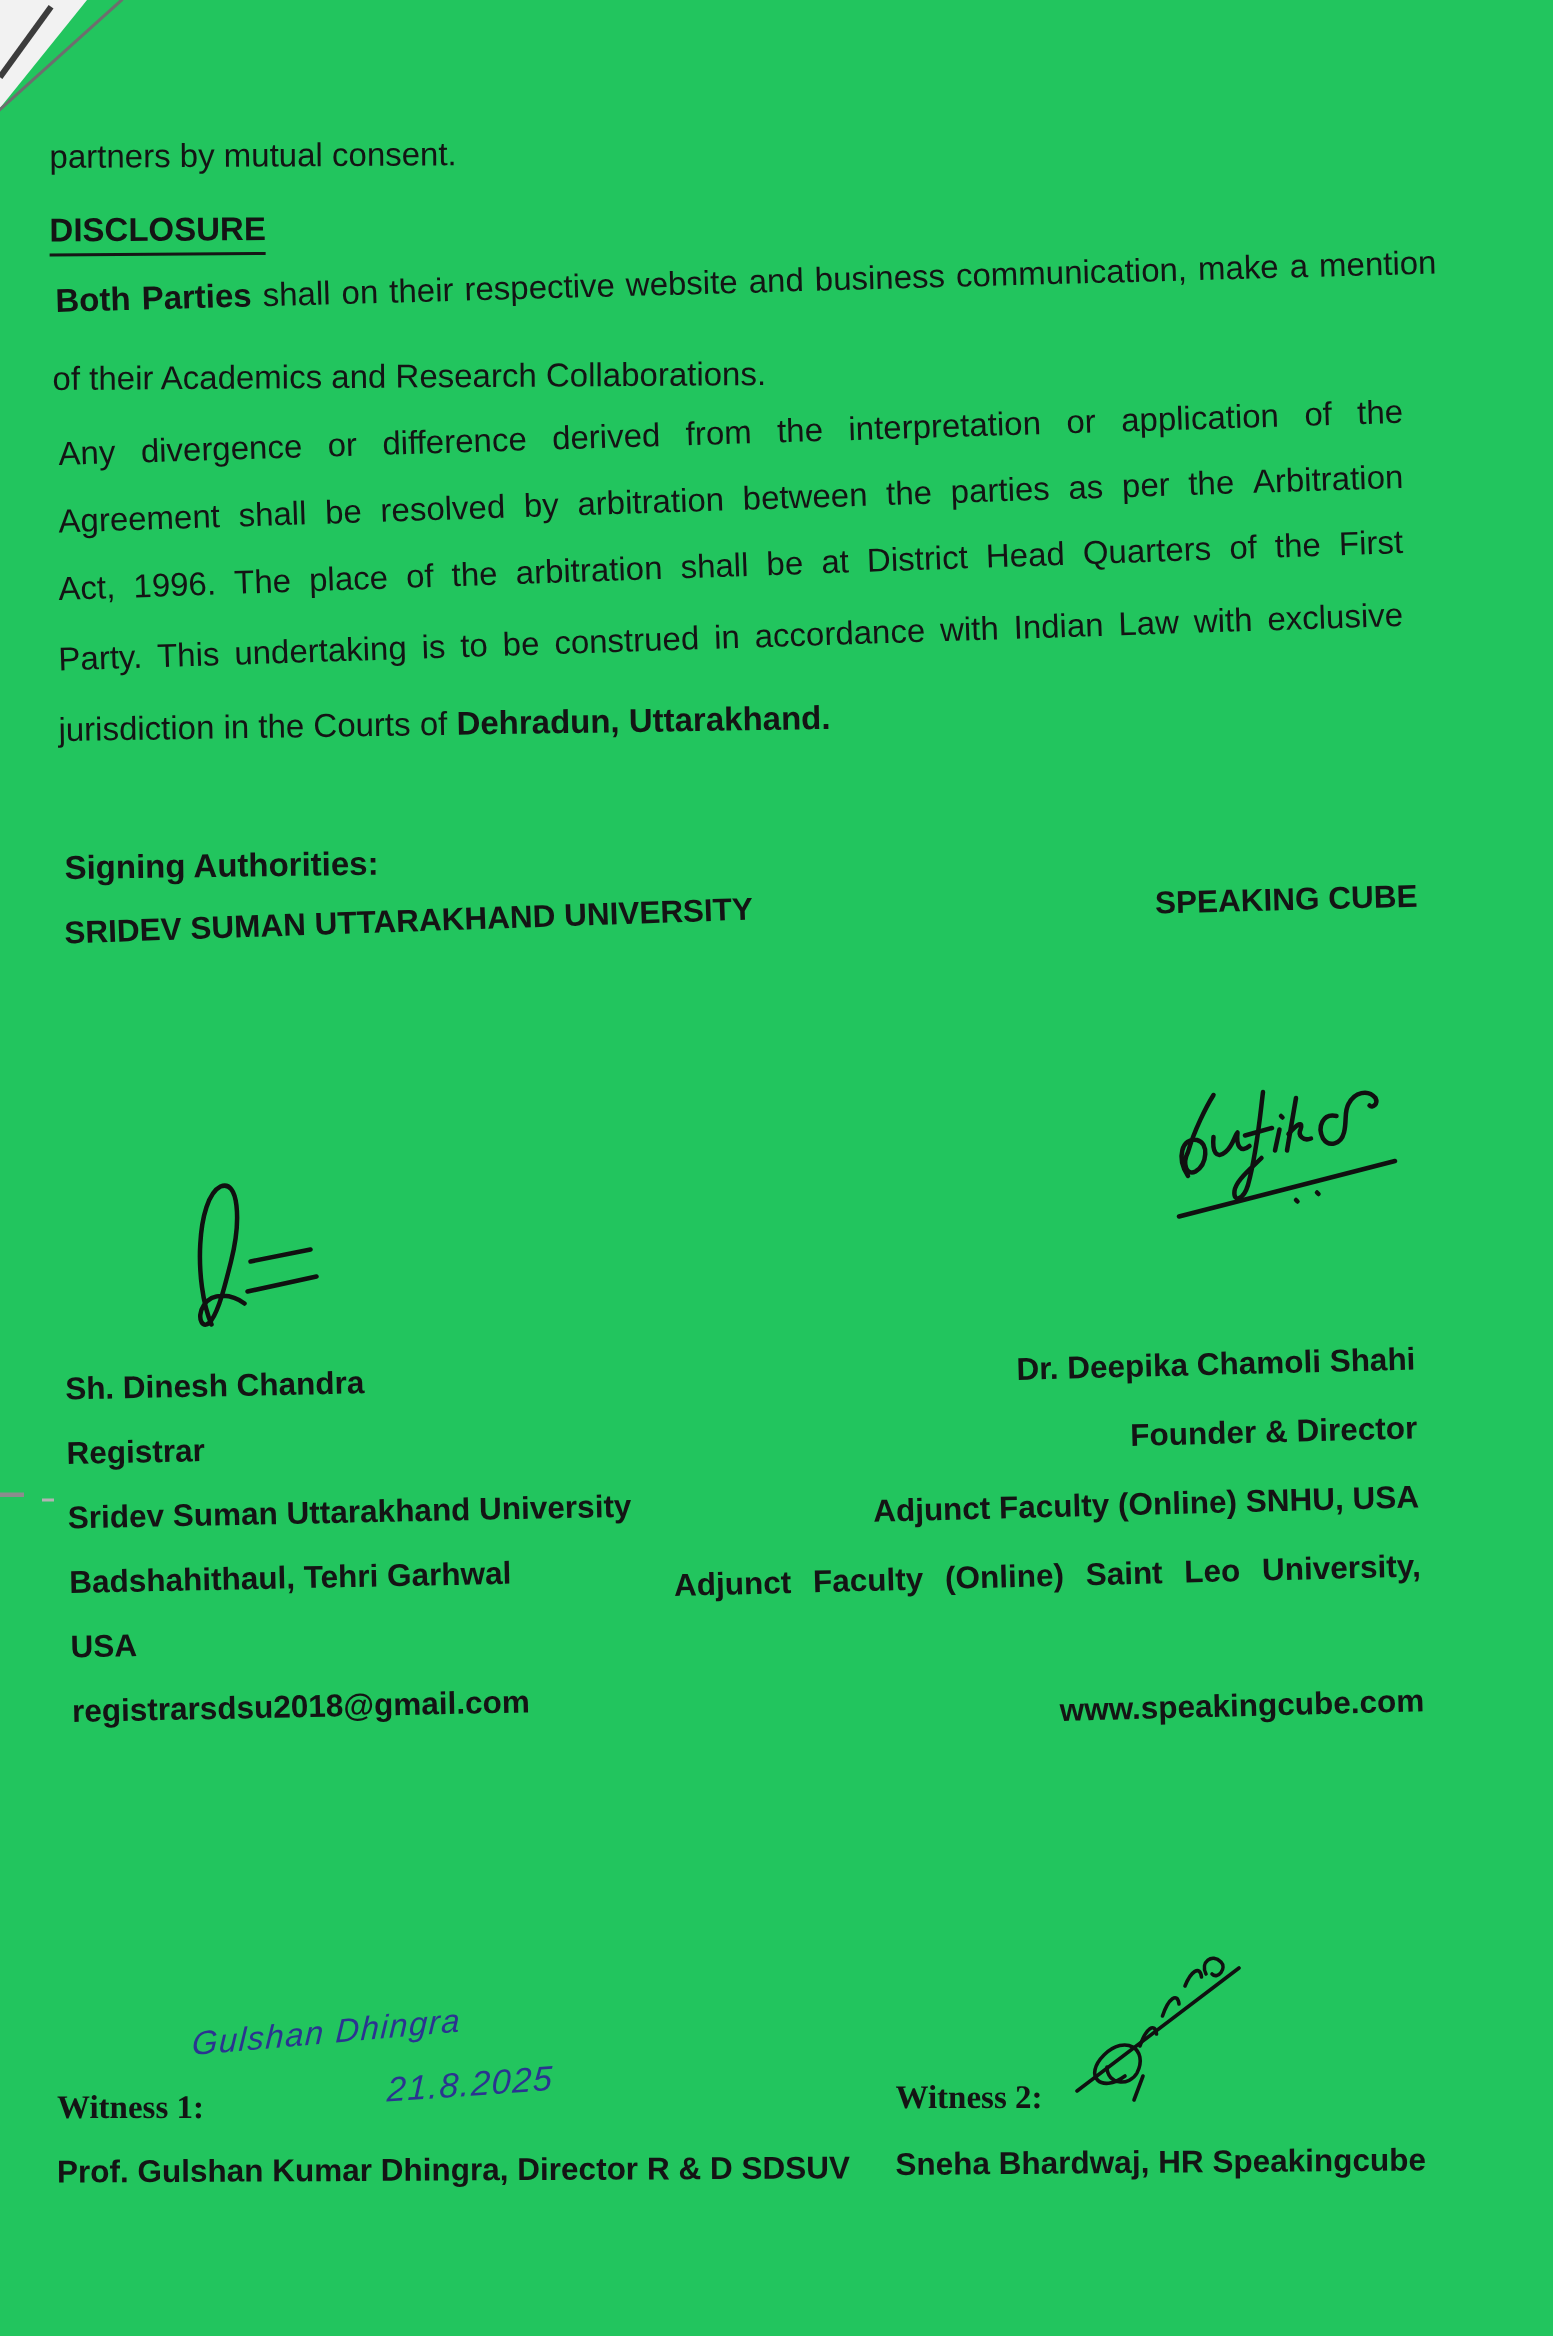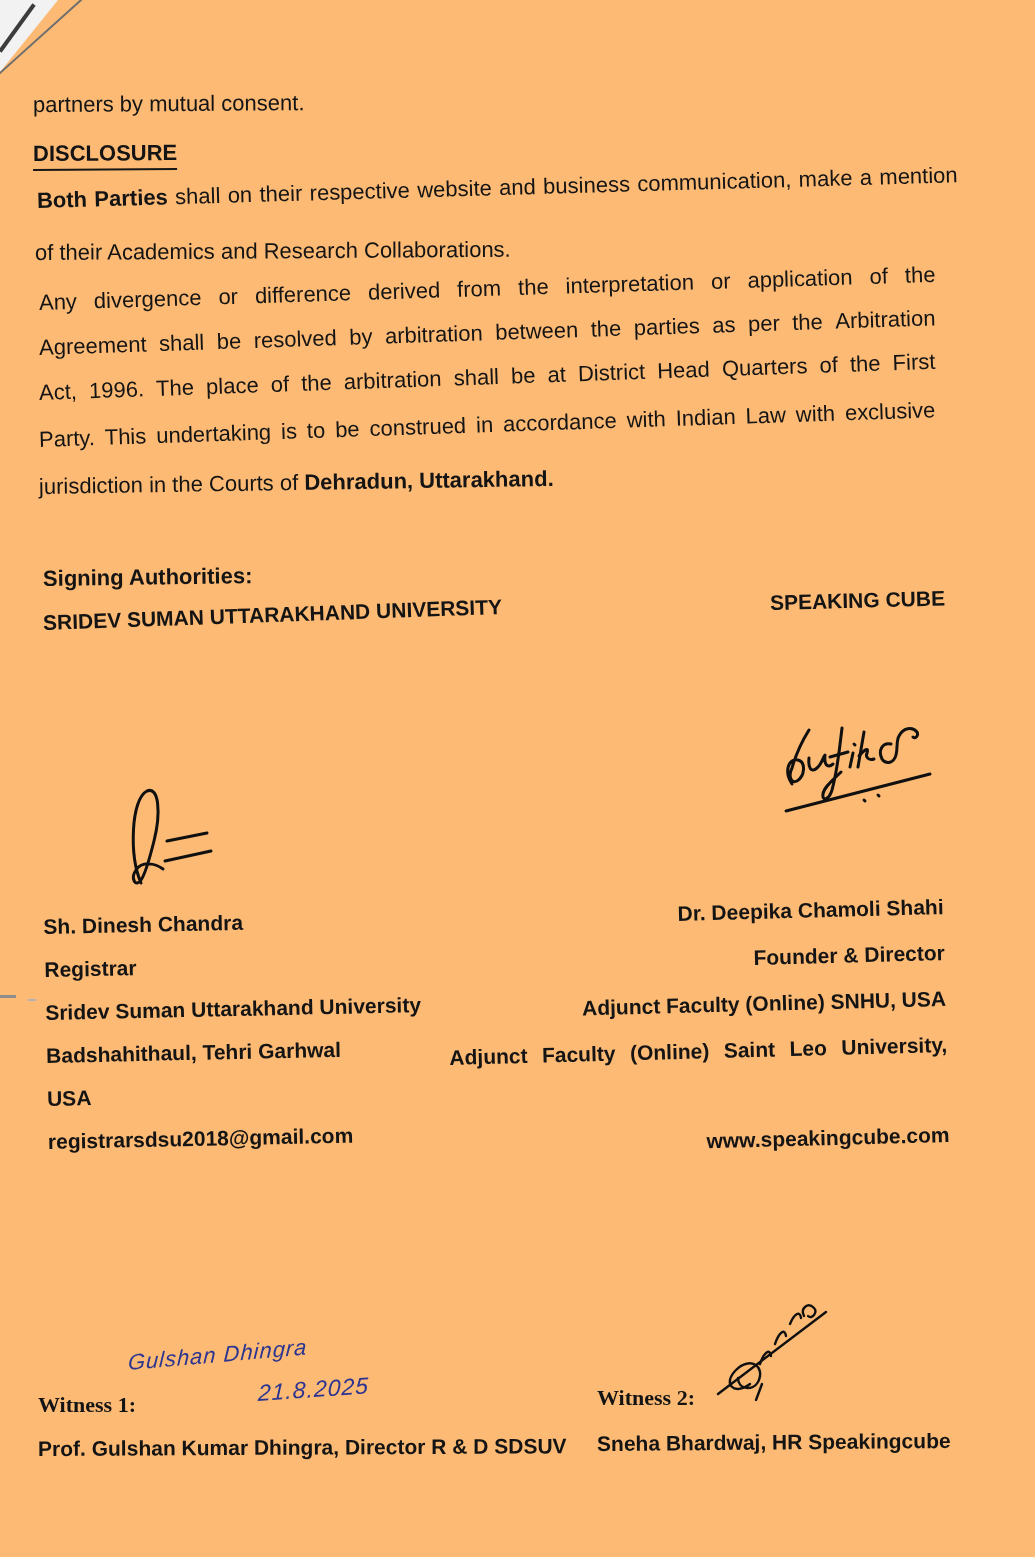--- a/index.html
+++ b/index.html
@@ -1,19 +1,19 @@
 <!DOCTYPE html>
 <html><head>
 <meta charset="utf-8">
 <style>
   html,body{margin:0;padding:0;background:#e8e8e8;}
   .page{
     position:relative;
     width:1035px;height:1557px;
-    background:#fdba74;
+    background:#22c55e;
     overflow:hidden;
     font-family:"Liberation Sans", sans-serif;
     color:#141414;
   }
   .abs{position:absolute;}
   .b{font-weight:700;}
   .body-line{font-size:22px;white-space:nowrap;}
   .jline{display:flex;justify-content:space-between;}
   .jline span{white-space:pre;}
   .p1l1 span:nth-child(-n+2){font-weight:700;}

